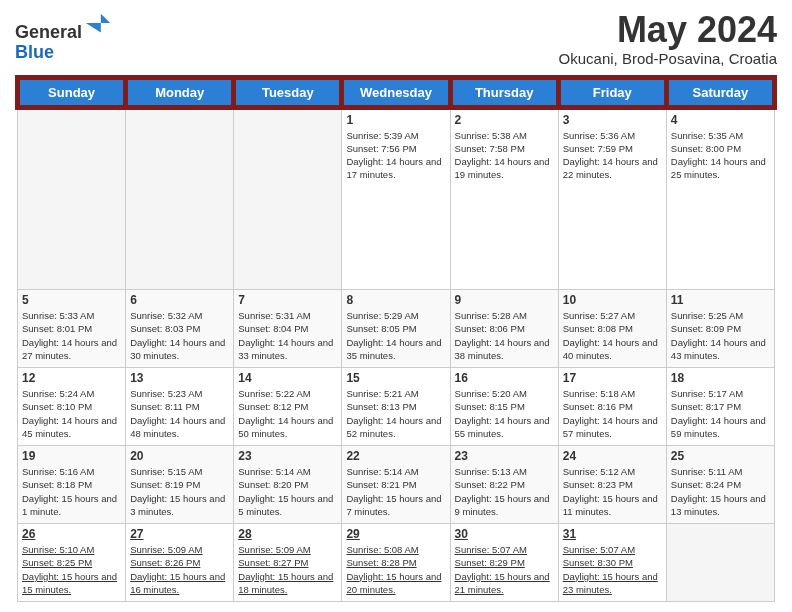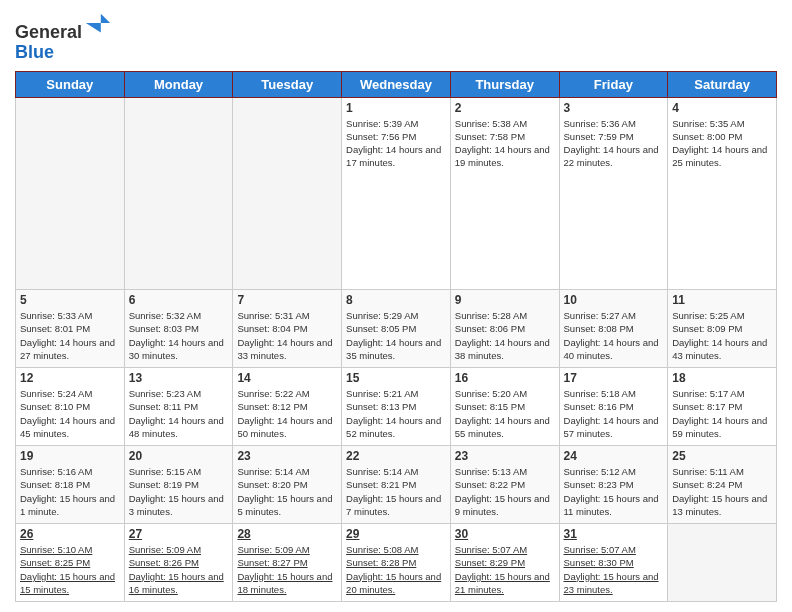--- a/index.html
+++ b/index.html
@@ -57,21 +57,21 @@
       width: 100%;
       border-collapse: collapse;
       flex: 1;
     }
     .calendar-table th {
       background-color: #2b7fd4;
       color: #fff;
       text-align: center;
       font-size: 13px;
       padding: 5px 3px;
-      border: 1px solid #7f1d1d;
+      border: 5px solid #7f1d1d;
     }
     .calendar-table td {
       border: 1px solid #ccc;
       vertical-align: top;
       padding: 3px 4px;
       width: calc(100% / 7);
       font-size: 10px;
       color: #333;
       background: #fff;
     }
@@ -109,20 +109,24 @@
         <div class="logo-text">
           <span class="logo-general">General</span><svg class="logo-icon" viewBox="0 0 30 30">
               <polygon points="2,14 18,14 18,4 28,14 18,14 18,24" fill="#2b7fd4"></polygon>
             </svg>
         </div>
         <div class="logo-text">
           <span class="logo-blue">Blue</span>
         </div>
       </div>
     </div>
+    <div class="title-block">
+      <div class="month-title">May 2024</div>
+      <div class="location-title">Okucani, Brod-Posavina, Croatia</div>
+    </div>
   </div>
 
   <table class="calendar-table">
     <thead>
       <tr>
       <th>Sunday</th>
           <th>Monday</th>
           <th>Tuesday</th>
           <th>Wednesday</th>
           <th>Thursday</th>

